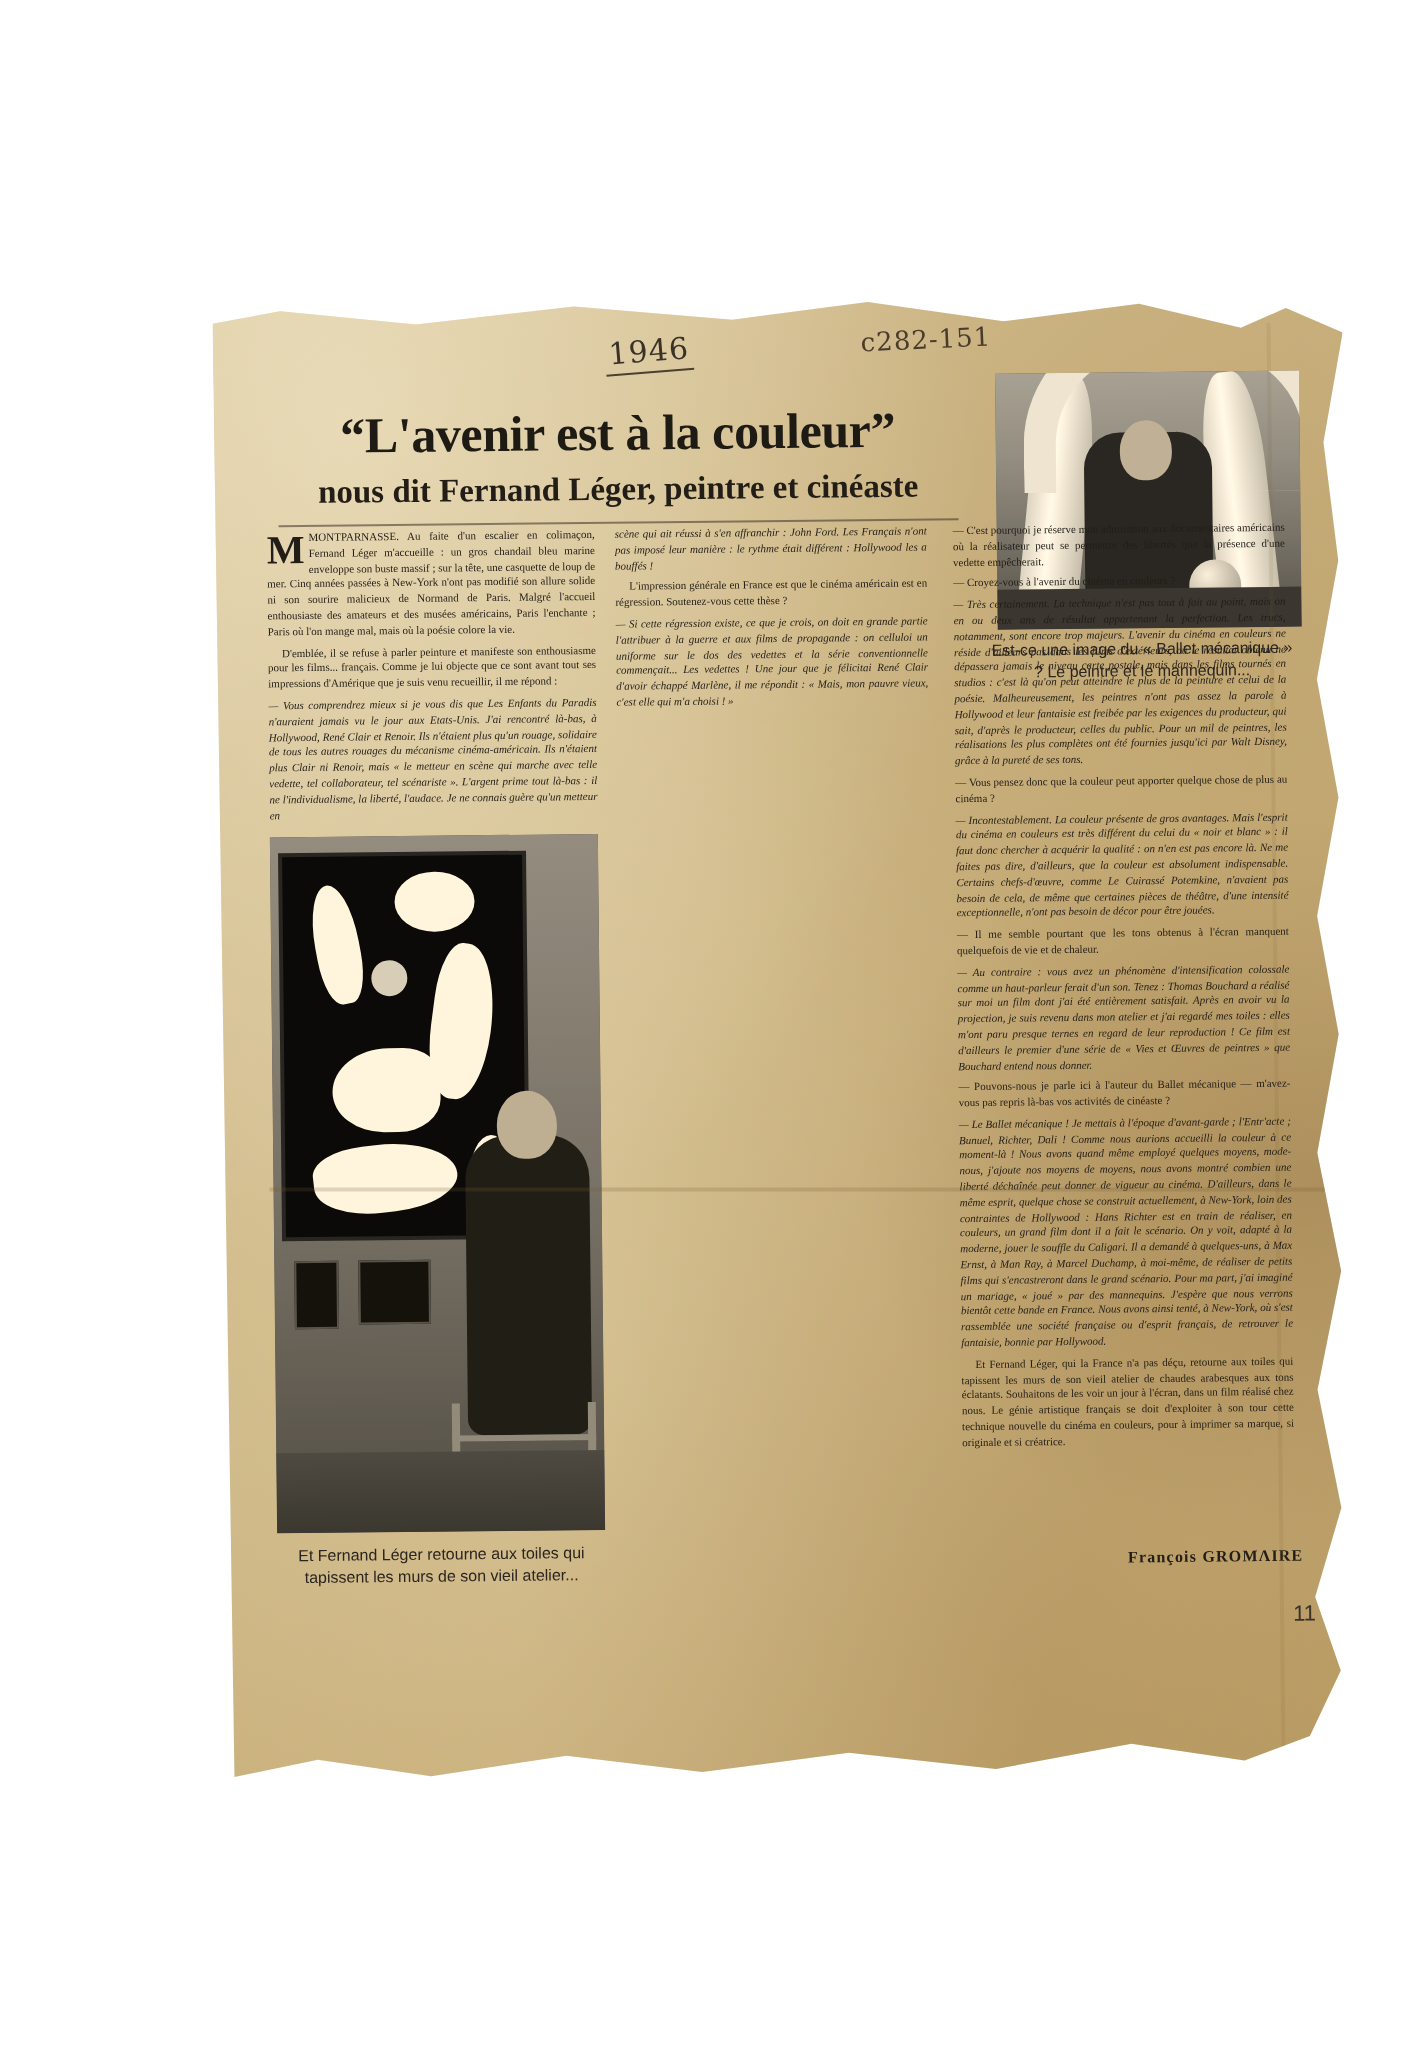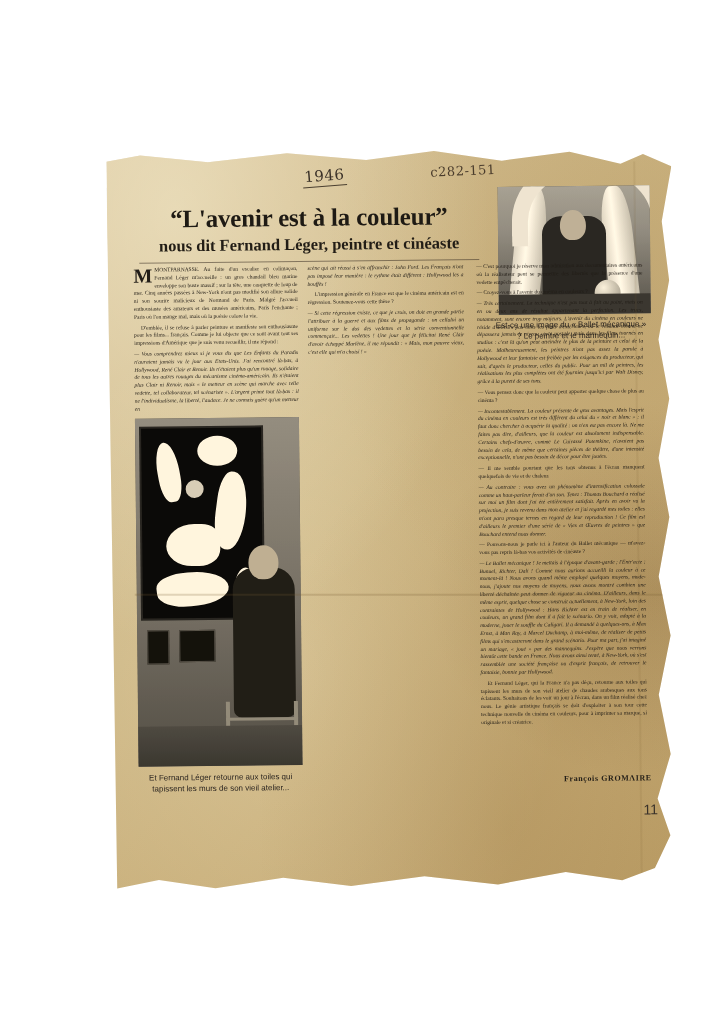--- a/index.html
+++ b/index.html
@@ -283,21 +283,21 @@
     font-family: "Liberation Serif", serif;
     font-weight: bold;
     font-size: 8px;
     letter-spacing: 0.6px;
     color: #231e18;
   }
   #pagenum {
     position: absolute;
     right: -6px; top: 640px;
     font-family: "Liberation Sans", sans-serif;
-    font-size: 14px;
+    font-size: 11px;
     color: #3a322a;
   }
 
   
   .crease {
     position: absolute;
     background: rgba(120,92,50,0.22);
     pointer-events: none;
   }
   #crease1 { left: 0; top: 430px; width: 565px; height: 2px; transform: rotate(0.6deg); }

